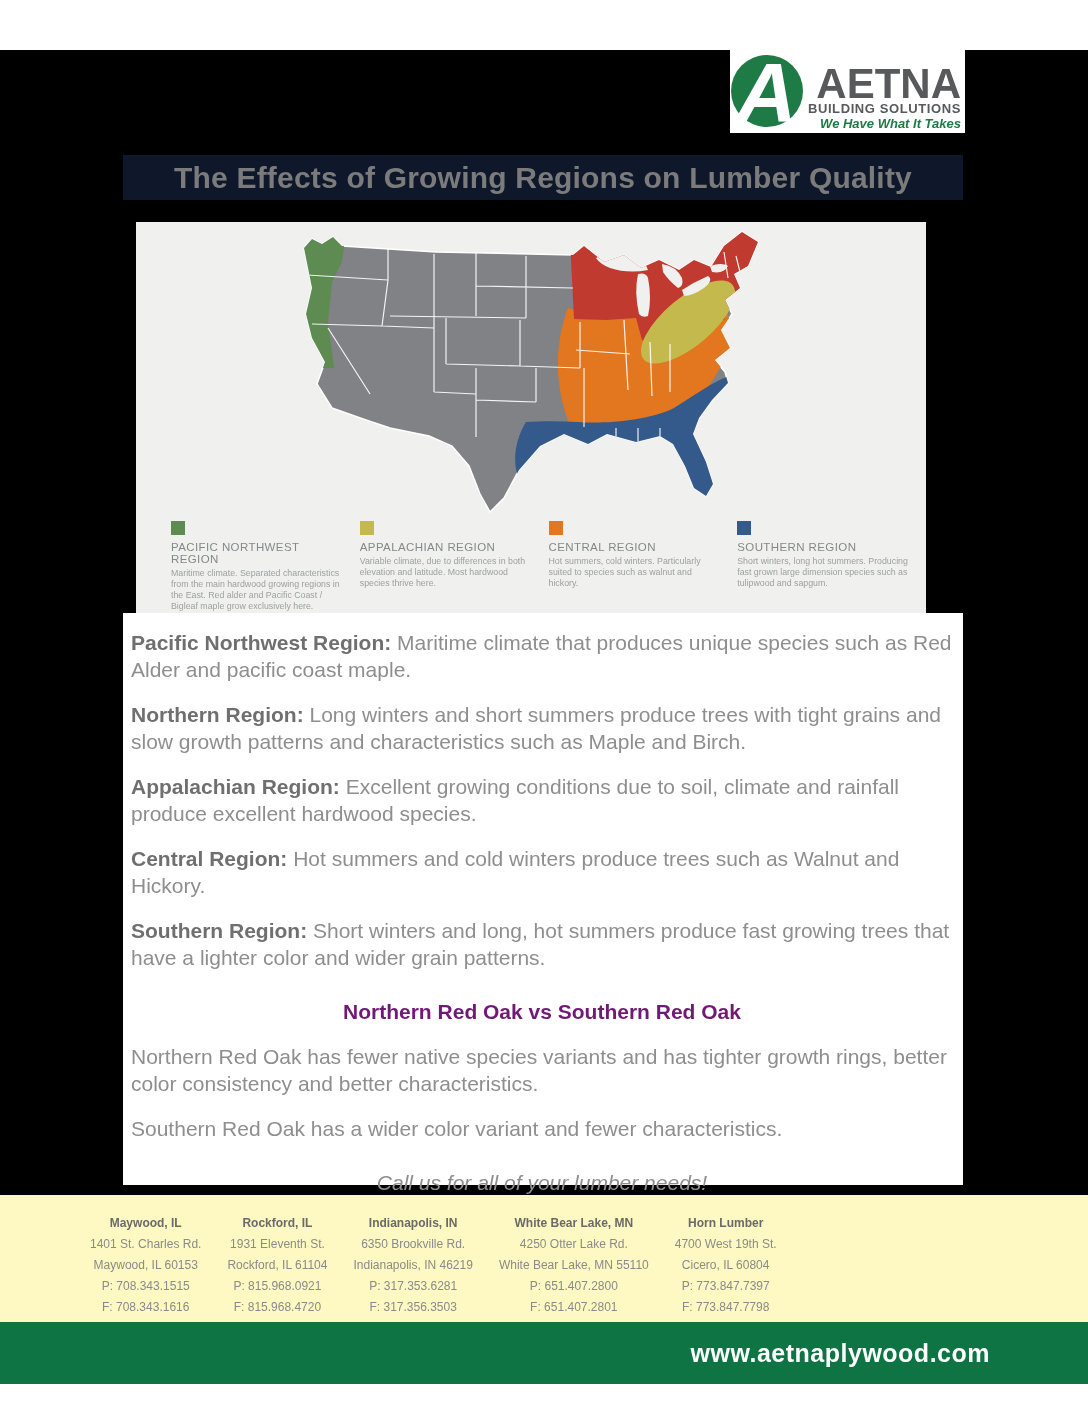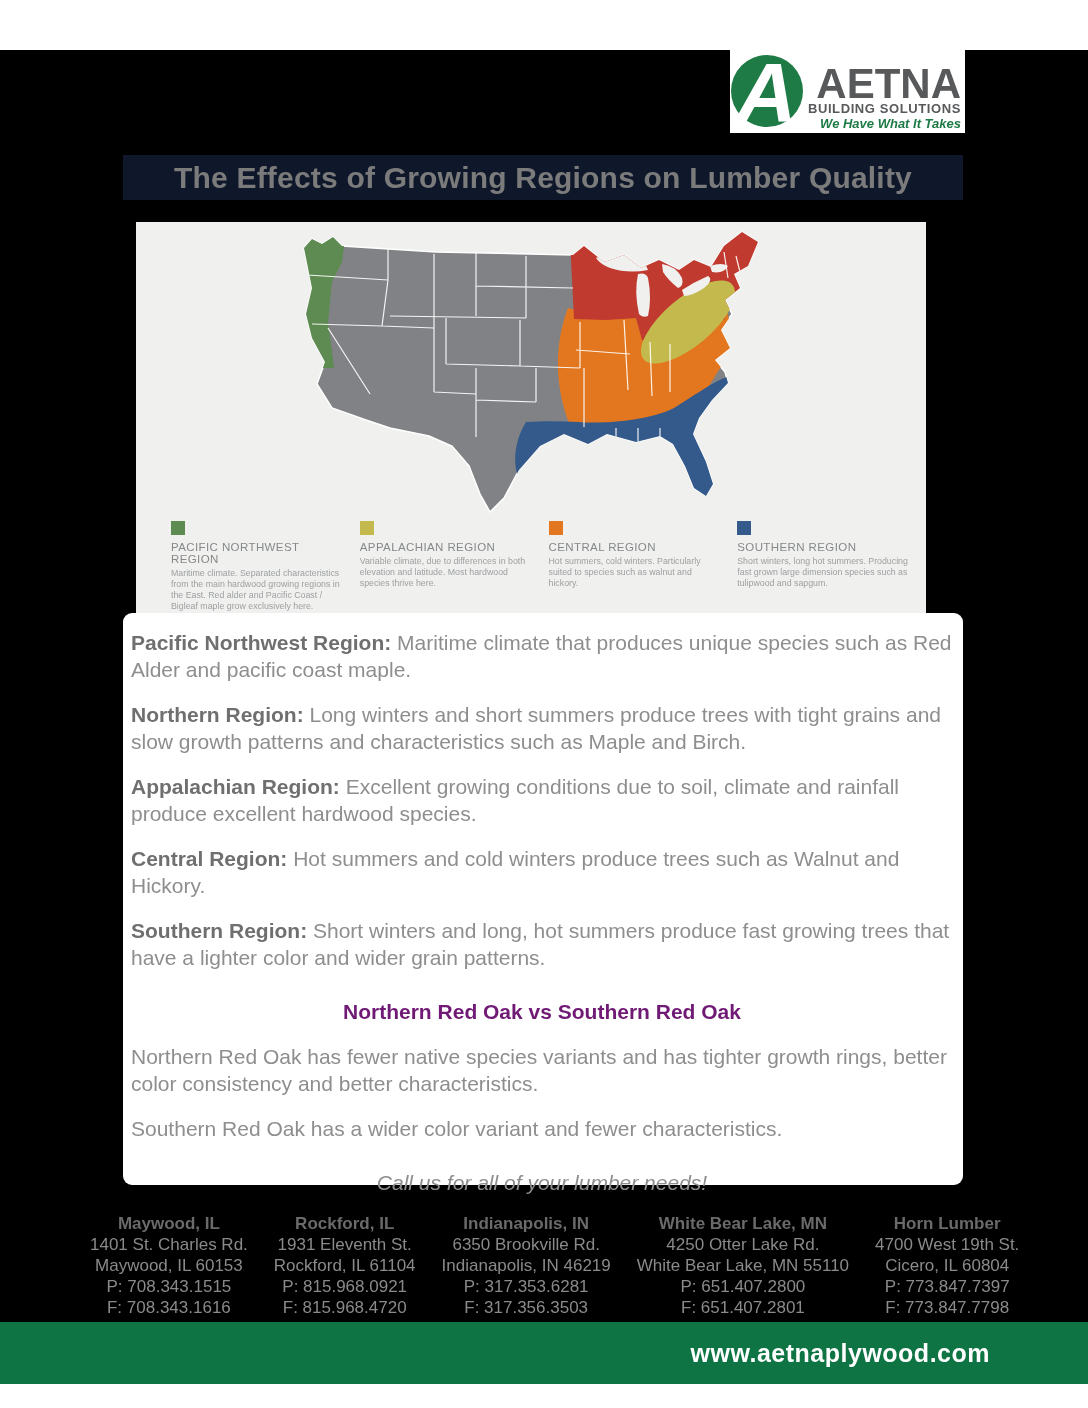--- a/index.html
+++ b/index.html
@@ -18,29 +18,29 @@
   .map-panel{position:absolute;left:136px;top:222px;width:790px;height:396px;background:#f0f0ee;}
   .map-panel svg.usmap{display:block;}
   .legend{position:absolute;left:0;bottom:6px;width:100%;box-sizing:border-box;
     padding:0 14px 0 35px;display:flex;gap:14px;}
   .legend-item{flex:1;}
   .swatch{width:14px;height:14px;margin-bottom:6px;}
   .legend-title{font-size:11.5px;color:#85888a;letter-spacing:.4px;margin-bottom:3px;}
   .legend-desc{font-size:8.8px;line-height:11px;color:#9da0a2;}
   
   .text-panel{position:absolute;left:123px;top:613px;width:840px;height:572px;background:#fff;
-    box-sizing:border-box;padding:16px 10px 0 8px;color:#8e8e8e;font-size:21px;line-height:27px;border-radius:9px;}
+    box-sizing:border-box;padding:16px 10px 0 8px;color:#8e8e8e;font-size:21px;line-height:27px;}
   .text-panel p{margin:0 0 18px 0;}
   .text-panel strong{color:#6f6f6f;}
   .subheading{text-align:center;font-weight:bold;color:#701a75;margin:27px 0 18px 0 !important;}
   .cta{text-align:center;font-style:italic;margin-top:27px !important;}
   
-  .footer{position:absolute;left:0;top:1195px;width:1088px;height:127px;background:#000000;
+  .footer{position:absolute;left:0;top:1195px;width:1088px;height:127px;background:#fef9c3;
     box-sizing:border-box;padding:18px 40px 0 90px;display:flex;gap:26px;
-    font-size:17px;line-height:21px;color:#8a8a8a;}
+    font-size:12px;line-height:21px;color:#8a8a8a;}
   .loc{text-align:center;white-space:nowrap;}
   .loc-name{font-weight:bold;color:#6a6a6a;}
   
   .website-bar{position:absolute;left:0;top:1322px;width:1088px;height:62px;background:#0e7443;
     display:flex;align-items:center;justify-content:flex-end;box-sizing:border-box;padding-right:98px;}
   .website{color:#fff;font-size:25px;font-weight:bold;letter-spacing:.5px;}
 </style>
 </head>
 <body>
 

